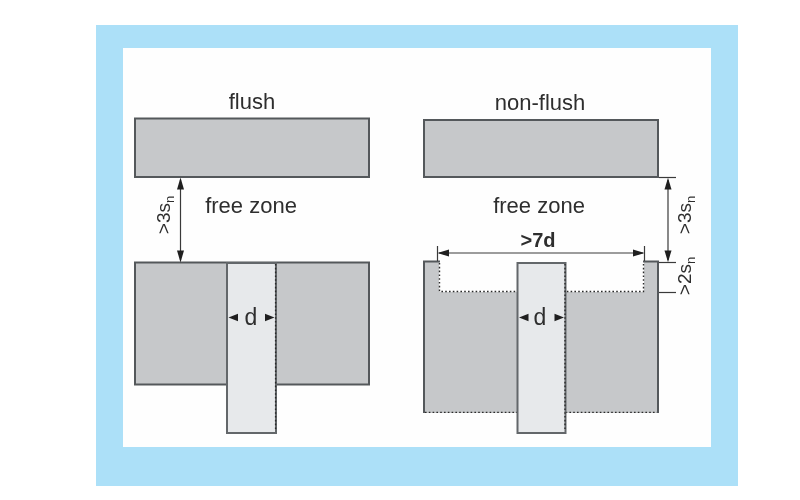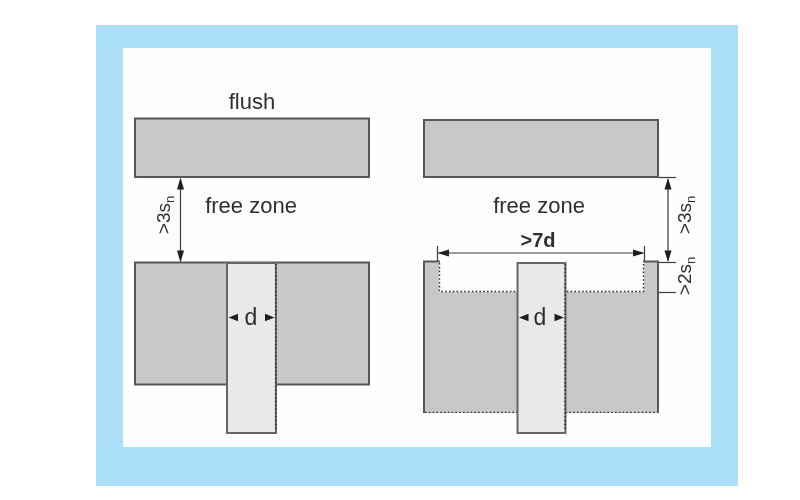--- a/index.html
+++ b/index.html
@@ -108,20 +108,21 @@
     </g>
 
     <g>
       <polygon class="head" points="511,317.5 520.5,313.8 520.5,321.2"></polygon>
       <polygon class="head" points="556,317.5 546.5,313.8 546.5,321.2"></polygon>
     </g>
   </svg>
 
   <div class="lbl" style="left:244px; top:102px">flush</div>
 
+  <div class="lbl" style="left:532px; top:103px">non-flush</div>
 
   <div class="lbl" style="left:243px; top:206px">free zone</div>
 
   <div class="lbl" style="left:531px; top:206px">free zone</div>
 
   <div class="lbl small" style="left:530px; top:240px">&gt;7d</div>
 
   <div class="lbl dlabel" style="left:243px; top:317px">d</div>
 
   <div class="lbl dlabel" style="left:532px; top:317px">d</div>

